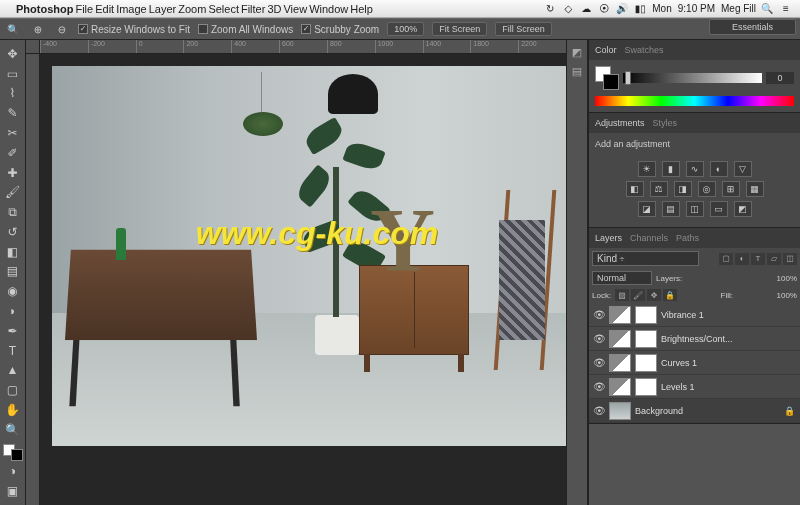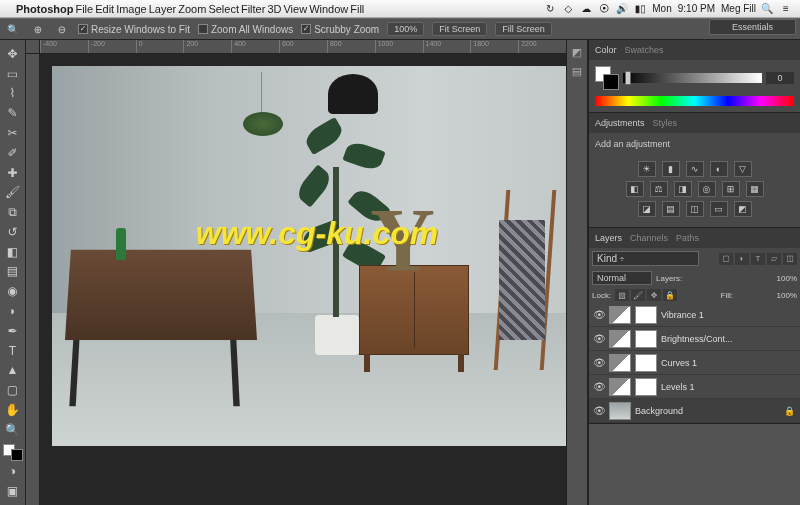--- a/index.html
+++ b/index.html
@@ -96,21 +96,21 @@
     <span>File</span>
     <span>Edit</span>
     <span>Image</span>
     <span>Layer</span>
     <span>Zoom</span>
     <span>Select</span>
     <span>Filter</span>
     <span>3D</span>
     <span>View</span>
     <span>Window</span>
-    <span>Fill</span>
+    <span>Help</span>
   </div>
   <div class="right">
     <span class="ic">↻</span>
     <span class="ic">◇</span>
     <span class="ic">☁</span>
     <span class="ic">⦿</span>
     <span class="ic">🔊</span>
     <span class="ic">▮▯</span>
     <span>Mon</span>
     <span>9:10 PM</span>

